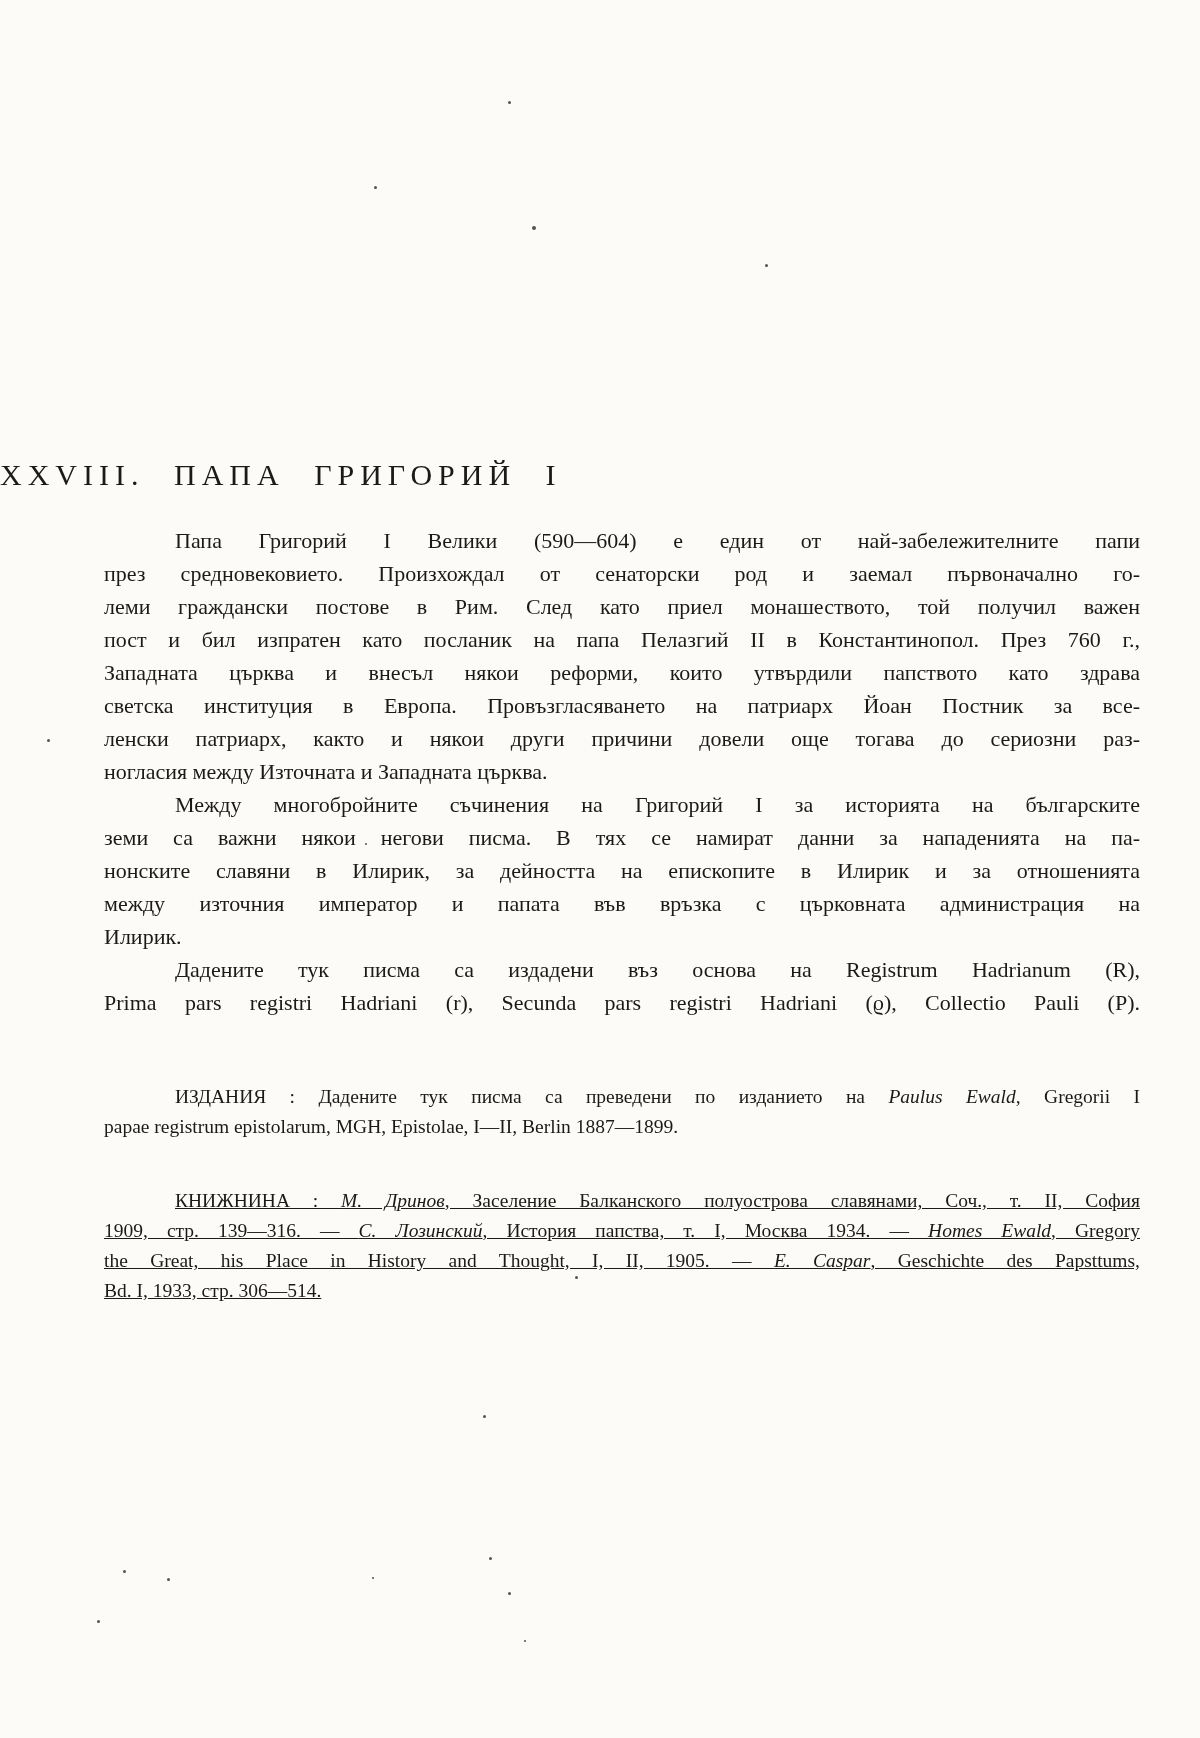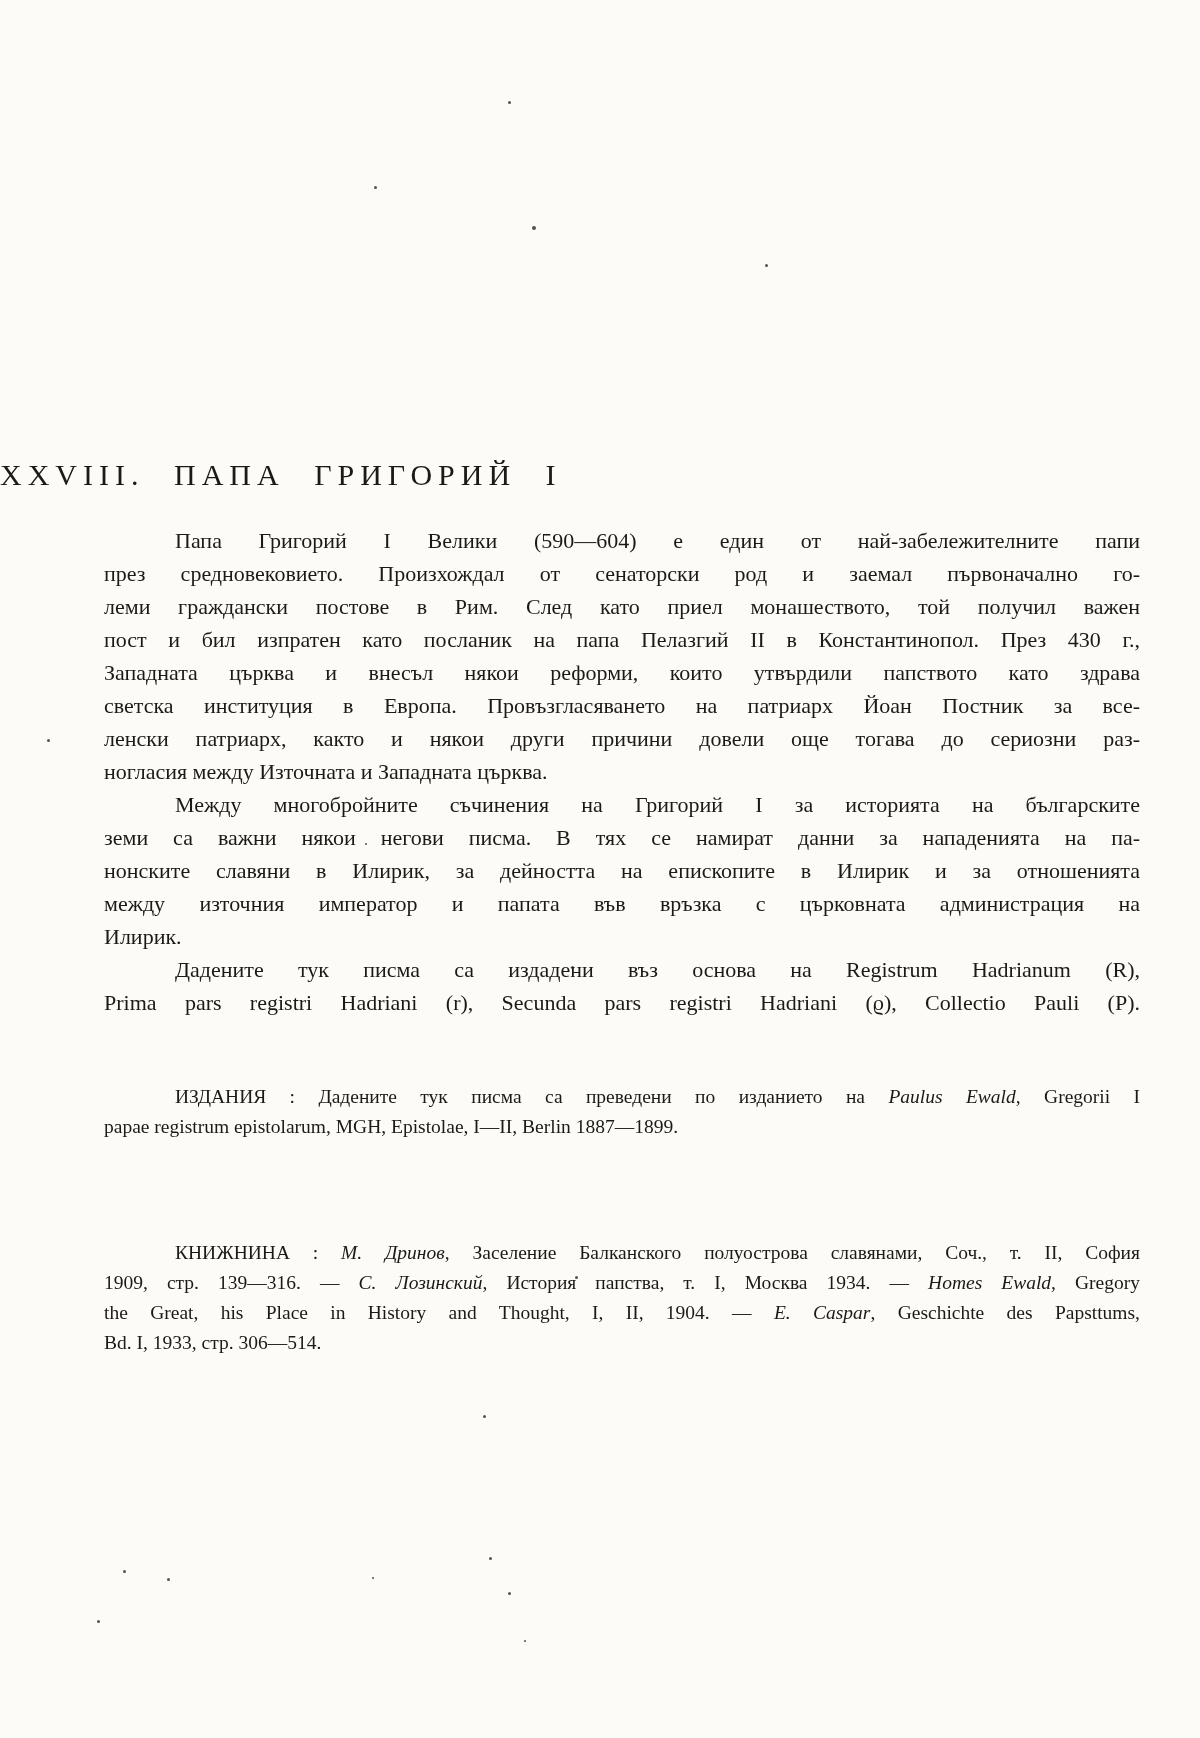--- a/index.html
+++ b/index.html
@@ -41,21 +41,21 @@
     top: 524px;
     font-size: 22px;
     line-height: 33px;
     font-family: Liberation Serif, serif;
   }
   .note-text {
     font-size: 19.5px;
     line-height: 30px;
   }
   #izdaniya { top: 1082px; }
-  #knizhnina { top: 1238px; }
+  #knizhnina { top: 1186px; text-decoration: underline; }
   .line {
     text-align: justify;
     text-align-last: justify;
   }
   .line.indent { text-indent: 71px; }
   .line.last { text-align-last: left; }
   .it { font-style: italic; }
   .speck {
     position: absolute;
     background: #2a2823;
@@ -68,21 +68,21 @@
 
 <div class="page">
 
   <h1 class="chapter-title">XXVIII. ПАПА ГРИГОРИЙ I</h1>
 
   <div class="text-col body-text">
     <div>
         <div class="line indent"><span>Папа Григорий I Велики (590—604) е един от най-забележителните папи</span></div>
         <div class="line"><span>през средновековието. Произхождал от сенаторски род и заемал първоначално го-</span></div>
         <div class="line"><span>леми граждански постове в Рим. След като приел монашеството, той получил важен</span></div>
-        <div class="line"><span>пост и бил изпратен като посланик на папа Пелазгий II в Константинопол. През 430 г.,</span></div>
+        <div class="line"><span>пост и бил изпратен като посланик на папа Пелазгий II в Константинопол. През 760 г.,</span></div>
         <div class="line"><span>Западната църква и внесъл някои реформи, които утвърдили папството като здрава</span></div>
         <div class="line"><span>светска институция в Европа. Провъзгласяването на патриарх Йоан Постник за все-</span></div>
         <div class="line"><span>ленски патриарх, както и някои други причини довели още тогава до сериозни раз-</span></div>
         <div class="line last"><span>ногласия между Източната и Западната църква.</span></div>
       </div>
     <div>
         <div class="line indent"><span>Между многобройните съчинения на Григорий I за историята на българските</span></div>
         <div class="line"><span>земи са важни някои негови писма. В тях се намират данни за нападенията на па-</span></div>
         <div class="line"><span>нонските славяни в Илирик, за дейността на епископите в Илирик и за отношенията</span></div>
         <div class="line"><span>между източния император и папата във връзка с църковната администрация на</span></div>
@@ -95,21 +95,21 @@
   </div>
 
   <div id="izdaniya" class="text-col note-text">
       <div class="line indent"><span>ИЗДАНИЯ : Дадените тук писма са преведени по изданието на </span><span class="it">Paulus Ewald</span><span>, Gregorii I</span></div>
       <div class="line last"><span>papae registrum epistolarum, MGH, Epistolae, I—II, Berlin 1887—1899.</span></div>
     </div>
 
   <div id="knizhnina" class="text-col note-text">
       <div class="line indent"><span>КНИЖНИНА : </span><span class="it">М. Дринов</span><span>, Заселение Балканского полуострова славянами, Соч., т. II, София</span></div>
       <div class="line"><span>1909, стр. 139—316. — </span><span class="it">С. Лозинский</span><span>, История папства, т. I, Москва 1934. — </span><span class="it">Homes Ewald</span><span>, Gregory</span></div>
-      <div class="line"><span>the Great, his Place in History and Thought, I, II, 1904. — </span><span class="it">E. Caspar</span><span>, Geschichte des Papsttums,</span></div>
+      <div class="line"><span>the Great, his Place in History and Thought, I, II, 1905. — </span><span class="it">E. Caspar</span><span>, Geschichte des Papsttums,</span></div>
       <div class="line last"><span>Bd. I, 1933, стр. 306—514.</span></div>
     </div>
 
   <div id="specks">
       <div class="speck" style="left: 508px; top: 101px; width: 3px; height: 3px;"></div>
       <div class="speck" style="left: 374px; top: 186px; width: 3px; height: 3px;"></div>
       <div class="speck" style="left: 532px; top: 226px; width: 4px; height: 4px;"></div>
       <div class="speck" style="left: 765px; top: 264px; width: 3px; height: 3px;"></div>
       <div class="speck" style="left: 47px; top: 739px; width: 3px; height: 3px;"></div>
       <div class="speck" style="left: 365px; top: 843px; width: 2px; height: 2px;"></div>

